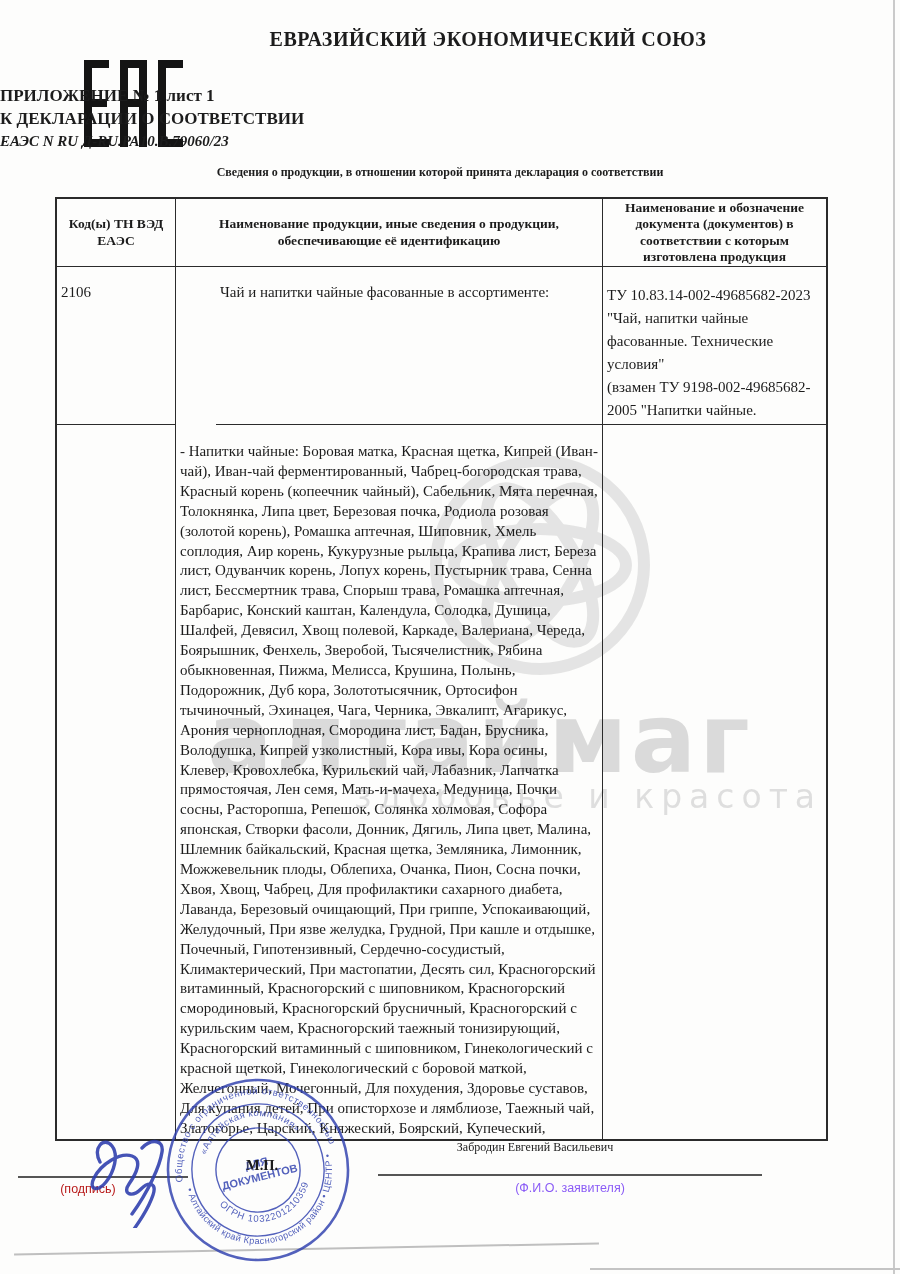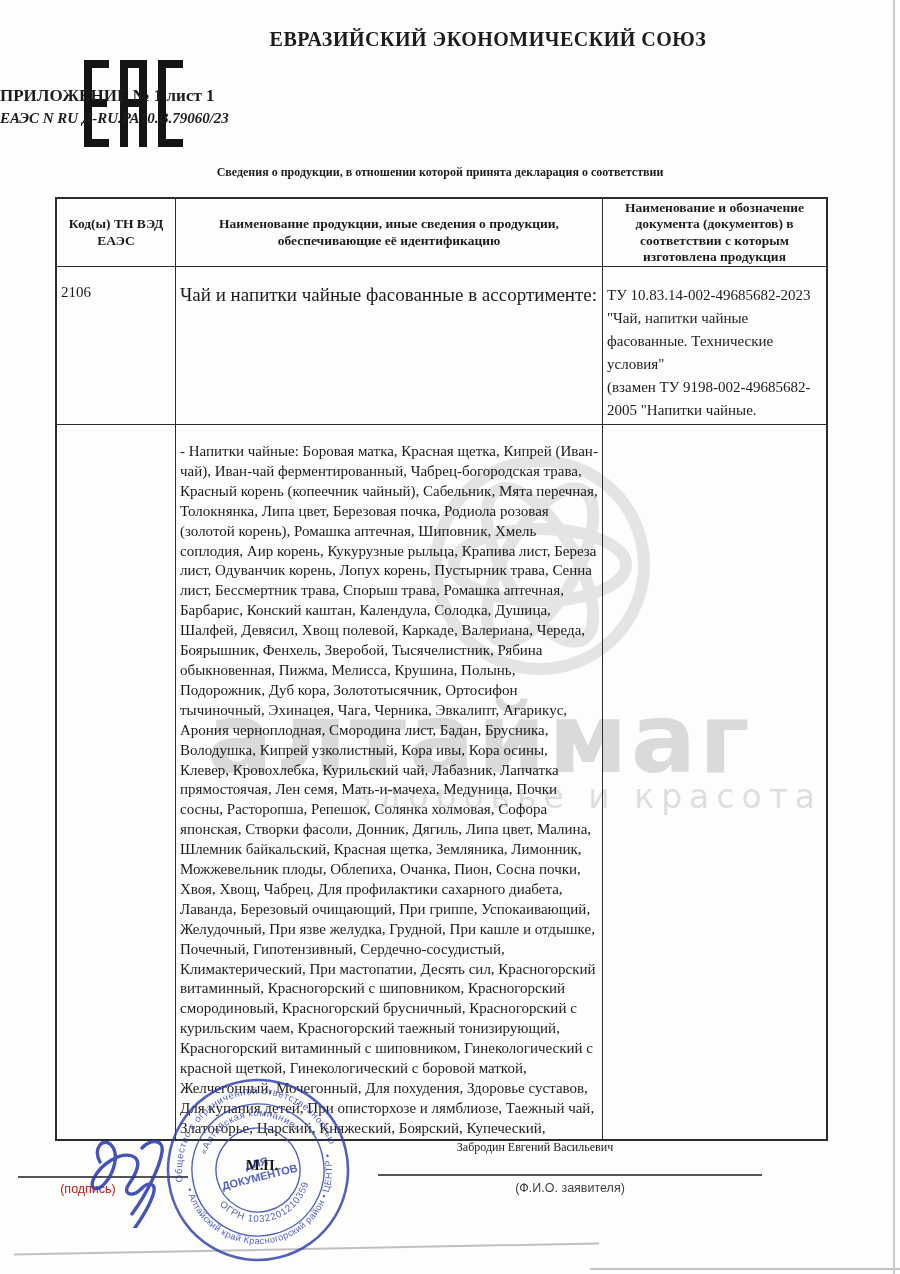--- a/index.html
+++ b/index.html
@@ -25,34 +25,34 @@
     grid-template-rows:68px 158px 1fr;
     border:2px solid #2b2b2b;background:transparent;z-index:1;
   }
   .cell{border-right:1.5px solid #2b2b2b;border-bottom:1.5px solid #2b2b2b;
     padding:17px 4px;overflow:hidden;}
   .cell.last-col{border-right:none;}
   .cell.last-row{border-bottom:none;}
   .hcell{display:flex;align-items:center;justify-content:center;
     text-align:center;font-weight:bold;font-size:13.5px;line-height:16.5px;}
   .code-cell{font-size:15px;}
-  .prod-cell{font-size:19px;}
+  .prod-cell{font-size:15px;margin-left:40px;}
   .doc-cell{font-size:15px;line-height:23px;white-space:pre-line;}
   .longtext{font-size:15px;line-height:19.9px;text-align:left;}
   
   .wm{z-index:0;pointer-events:none;}
   
   .sig-line{top:1176px;left:18px;width:170px;height:1.5px;background:#555;z-index:1;}
   .sign-label{top:1182px;left:38px;width:100px;text-align:center;
     font-family:"Liberation Sans",sans-serif;font-size:12.5px;color:#b91c1c;z-index:1;}
   .mp{top:1157px;left:246px;font-size:14.5px;font-weight:bold;z-index:3;}
   .fio-line{top:1174px;left:378px;width:384px;height:1.5px;background:#555;z-index:1;}
   .fio-name{top:1140px;left:380px;width:310px;text-align:center;font-size:12px;z-index:1;}
   .fio-label{top:1181px;left:440px;width:260px;text-align:center;
-    font-family:"Liberation Sans",sans-serif;font-size:12.5px;color:#404040;z-index:1;}
+    font-family:"Liberation Sans",sans-serif;font-size:12.5px;color:#8b5cf6;z-index:1;}
   .stamp-svg{top:1072px;left:160px;z-index:2;opacity:.82;}
   .sign-svg{top:1118px;left:66px;z-index:3;opacity:.88;}
   
   .edge-right{top:0;left:893px;width:2px;height:1274px;background:#bdbdbd;opacity:.8;}
   .fold-line{top:1248px;left:14px;width:585px;height:2px;background:#9e9e9e;
     transform:rotate(-1.1deg);opacity:.65;}
   .edge-bottom{top:1268px;left:590px;width:310px;height:2px;background:#c4c4c4;}
 </style>
 </head>
 <body>
@@ -85,20 +85,21 @@
 
       <rect x="74" y="0" width="8" height="87"></rect>
       <rect x="74" y="0" width="25" height="8"></rect>
       <rect x="74" y="79" width="25" height="8"></rect>
     </g>
   </svg>
 
   <div class="abs union-title">ЕВРАЗИЙСКИЙ ЭКОНОМИЧЕСКИЙ СОЮЗ</div>
   <div class="abs appendix">
     <div class="l1">ПРИЛОЖЕНИЕ № 1 лист 1</div>
+    <div class="l2">К ДЕКЛАРАЦИИ О СООТВЕТСТВИИ</div>
     <div class="num">ЕАЭС N RU Д-RU.РА10.В.79060/23</div>
   </div>
   <div class="abs caption">Сведения о продукции, в отношении которой принята декларация о соответствии</div>
 
   <div class="abs doc-table">
     <div class="cell hcell">Код(ы) ТН ВЭД ЕАЭС</div>
     <div class="cell hcell">Наименование продукции, иные сведения о продукции, обеспечивающие её идентификацию</div>
     <div class="cell hcell last-col">Наименование и обозначение документа (документов) в соответствии с которым изготовлена продукция</div>
 
     <div class="cell code-cell">2106</div>

